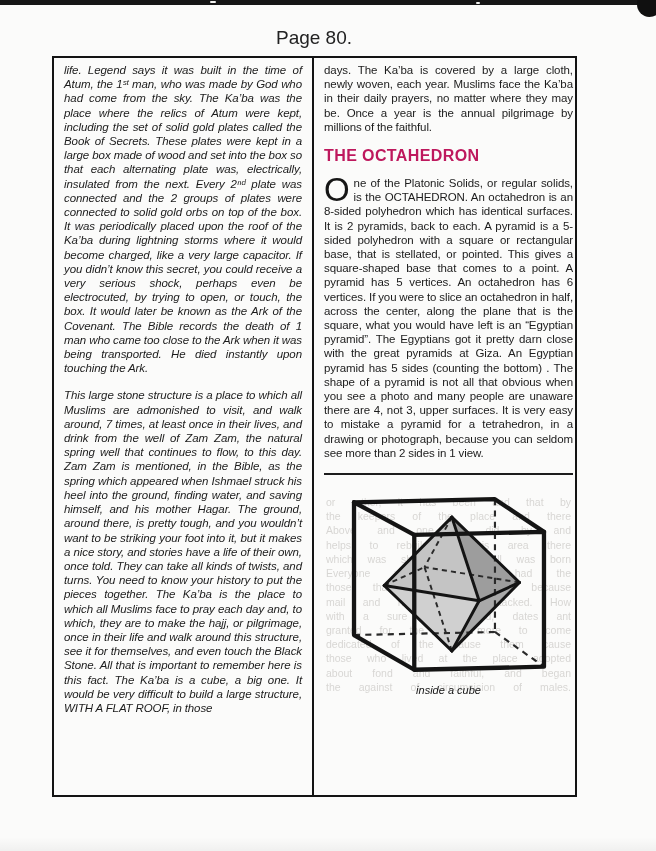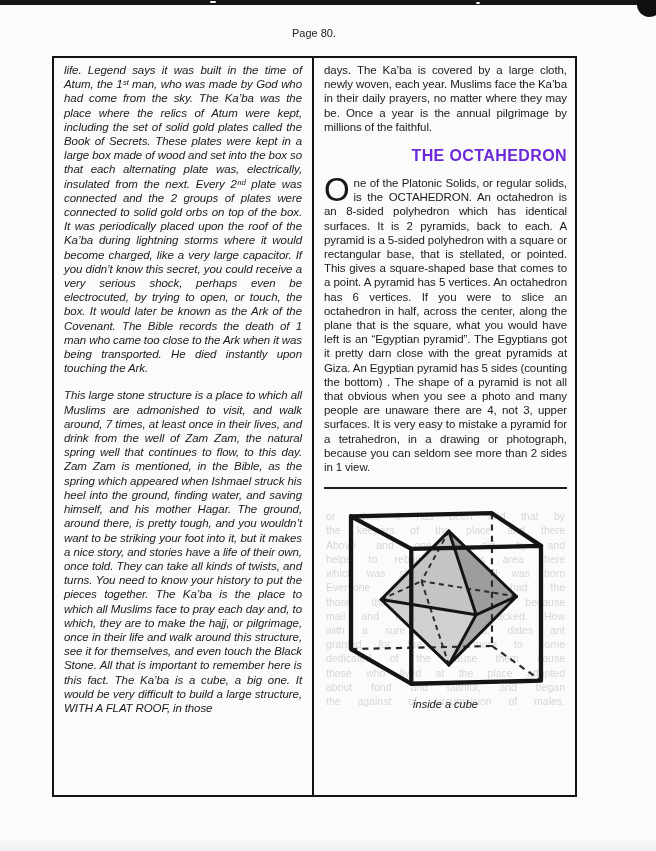--- a/index.html
+++ b/index.html
@@ -9,31 +9,31 @@
     font-family:"Liberation Sans","DejaVu Sans",sans-serif;
     color:#1b1b1b;
     -webkit-font-smoothing:antialiased;
   }
   .scan-topbar{position:absolute;top:0;left:0;width:656px;height:5px;background:#161616;}
   .scan-speck{position:absolute;background:#f4f4f2;height:2px;border-radius:1px;}
   .corner-blob{position:absolute;top:-9px;right:-7px;width:26px;height:26px;background:#101010;border-radius:50% 45% 55% 50%;}
   .scan-bottom-shade{position:absolute;left:0;bottom:0;width:656px;height:14px;
     background:linear-gradient(to bottom,rgba(0,0,0,0),rgba(0,0,0,0.045));}
   .page-number{position:absolute;top:27px;left:52px;width:524px;text-align:center;
-    font-size:11px;color:#222;}
+    font-size:19px;color:#222;}
   .page-frame{position:absolute;top:56px;left:52px;width:521px;height:737px;
     border:2px solid #131313;display:flex;background:transparent;}
   .col{box-sizing:border-box;overflow:hidden;position:relative;}
   .col-left{width:260px;border-right:2px solid #131313;padding:5px 10px 4px 10px;font-style:italic;}
-  .col-right{flex:1;padding:5px 8px 4px 10px;}
+  .col-right{flex:1;padding:5px 2px 4px 10px;}
   .para{font-size:11.5px;line-height:14.2px;text-align:justify;letter-spacing:-0.08px;
     word-spacing:-0.2px;margin:0 0 13px 0;}
   .para:last-child{margin-bottom:16px;}
-  .section-heading{font-size:16px;font-weight:bold;text-align:right;letter-spacing:0.4px;
-    margin:13px 0 11px 0;color:#6d28d9;}
+  .section-heading{font-size:16px;font-weight:bold;text-align:left;letter-spacing:0.4px;
+    margin:13px 0 11px 0;color:#be185d;}
   .dropcap{float:left;font-size:33px;line-height:26px;padding:1px 4px 0 0;color:#161616;}
   .figure-area{position:relative;margin-top:2px;}
   .rule{border:0;border-top:2.5px solid #1d1d1d;margin:8px 0 4px 0;}
   .bleed{position:absolute;top:22px;left:2px;right:2px;z-index:0;opacity:0.5;
     filter:blur(0.4px);color:#b5b2ae;pointer-events:none;}
   .bleed div{font-size:10.5px;line-height:14.2px;text-align:justify;text-align-last:justify;
     white-space:nowrap;overflow:hidden;}
   .octa-svg{display:block;margin:14px auto 0 auto;position:relative;z-index:1;}
   .fig-caption{position:relative;z-index:1;text-align:center;font-style:italic;margin-top:3px;}
   .fig-caption .cap1{font-size:14.5px;letter-spacing:0.8px;color:#141414;}

